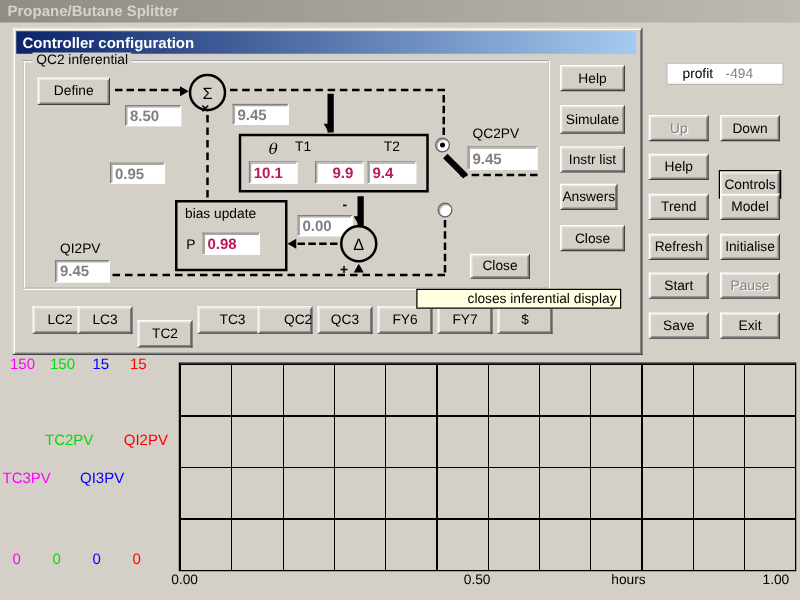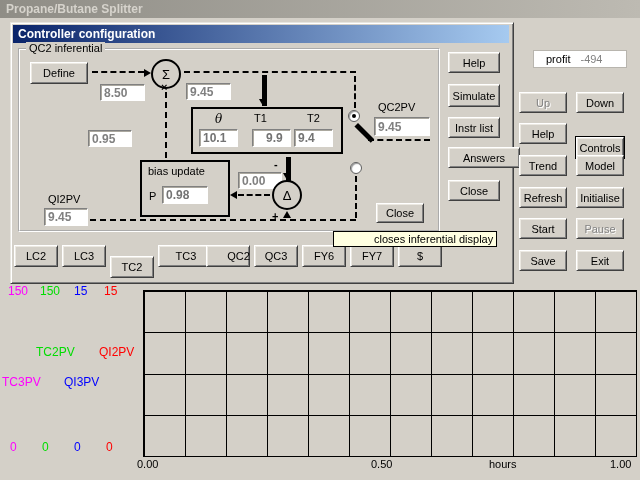--- a/index.html
+++ b/index.html
@@ -27,21 +27,21 @@
        box-shadow:inset 1px 1px 0 #ece9e2,inset -1px -1px 0 #808080;
        font-size:11px;cursor:pointer;box-sizing:border-box;user-select:none;}
   .btn.disabled{color:#848484;text-shadow:1px 1px 0 #fff;}
   .btn.focused{outline:1px solid #000;margin-top:14px;}
   
   .fld{background:#fff;border:1px solid;border-color:#808080 #fff #fff #808080;
        box-shadow:inset 1px 1px 0 #aba89f;font-family:"Liberation Sans",sans-serif;
        font-weight:bold;font-size:12px;display:flex;align-items:center;
        padding-left:3px;box-sizing:border-box;}
   .fld.gray{color:#808080;}
-  input.fld{color:#737373;outline:none;}
+  input.fld{color:#be185d;outline:none;}
   
   .dbox{border:2px solid #000;box-sizing:border-box;}
   .circle{width:30px;height:30px;border:2px solid #000;border-radius:50%;box-sizing:border-box;
           display:flex;align-items:center;justify-content:center;font-size:13px;background:#d4d0c8;}
   .lnh{height:0;border-top:2px dashed #000;}
   .lnv{width:0;border-left:2px dashed #000;}
   .solid{border-style:solid;}
   .arr{width:0;height:0;}
   .arr-r{border-left:7px solid #000;border-top:4px solid transparent;border-bottom:4px solid transparent;}
   .arr-d{border-top:7px solid #000;border-left:4px solid transparent;border-right:4px solid transparent;}
@@ -91,21 +91,21 @@
       <div class="abs fld gray" style="left:100px;top:84px;width:45px;height:17px;">8.50</div>
       <div class="abs fld gray" style="left:186px;top:83px;width:45px;height:17px;">9.45</div>
       <div class="abs fld gray" style="left:88px;top:130px;width:44px;height:17px;">0.95</div>
 
       <div class="abs lnh" style="left:184px;top:71px;width:172px;"></div>
       <div class="abs lnv solid" style="left:262px;top:75px;height:25px;"></div>
       <div class="abs arr arr-d" style="left:259px;top:99px;"></div>
 
       <div class="abs dbox" style="left:191px;top:107px;width:152px;height:47px;"></div>
       <div class="abs theta" style="left:215px;top:112px;font-size:12px;">θ</div>
-      <div class="abs" style="left:254px;top:112px;text-align:right;">T1</div>
+      <div class="abs" style="left:236px;top:112px;text-align:right;">T1</div>
       <div class="abs" style="left:307px;top:112px;">T2</div>
       <input class="abs fld" style="left: 199px; top: 129px; width: 39px; height: 18px;" value="10.1">
       <input class="abs fld" style="left: 252px; top: 129px; width: 39px; height: 18px; padding-left: 13px;" value="9.9">
       <input class="abs fld" style="left: 294px; top: 129px; width: 39px; height: 18px;" value="9.4">
 
       <div class="abs lnv" style="left:165px;top:92px;height:66px;"></div>
       <div class="abs dbox" style="left:140px;top:160px;width:90px;height:57px;"></div>
       <div class="abs" style="left:148px;top:165px;">bias update</div>
       <div class="abs" style="left:149px;top:190px;">P</div>
       <input class="abs fld" style="left: 162px; top: 186px; width: 46px; height: 18px;" value="0.98">
@@ -134,26 +134,26 @@
       <div class="abs" style="left:378px;top:101px;">QC2PV</div>
       <div class="abs fld gray" style="left:374px;top:117px;width:56px;height:19px;">9.45</div>
 
       <button class="abs btn" style="left:376px;top:203px;width:48px;height:20px;">Close</button>
     </div>
 
     <div>
       <button class="abs btn" style="left:448px;top:52px;width:52px;height:21px;">Help</button>
       <button class="abs btn" style="left:448px;top:84px;width:52px;height:23px;">Simulate</button>
       <button class="abs btn" style="left:448px;top:117px;width:52px;height:21px;">Instr list</button>
-      <button class="abs btn" style="left:448px;top:147px;width:72px;height:21px;">Answers</button>
+      <button class="abs btn" style="left:448px;top:147px;width:46px;height:21px;">Answers</button>
       <button class="abs btn" style="left:448px;top:180px;width:52px;height:21px;">Close</button>
     </div>
 
     <div>
-      <button class="abs btn" style="left:14px;top:245px;width:44px;height:22px;">LC2</button>
+      <button class="abs btn" style="left:26px;top:245px;width:44px;height:22px;">LC2</button>
       <button class="abs btn" style="left:62px;top:245px;width:44px;height:22px;">LC3</button>
       <button class="abs btn" style="left:110px;top:256px;width:44px;height:22px;">TC2</button>
       <button class="abs btn" style="left:158px;top:245px;width:56px;height:22px;">TC3</button>
       <button class="abs btn" style="left:206px;top:245px;width:44px;height:22px;padding-left:27px;">QC2</button>
       <button class="abs btn" style="left:254px;top:245px;width:44px;height:22px;">QC3</button>
       <button class="abs btn" style="left:302px;top:245px;width:44px;height:22px;">FY6</button>
       <button class="abs btn" style="left:350px;top:245px;width:44px;height:22px;">FY7</button>
       <button class="abs btn" style="left:398px;top:245px;width:44px;height:22px;">$</button>
     </div>
 

